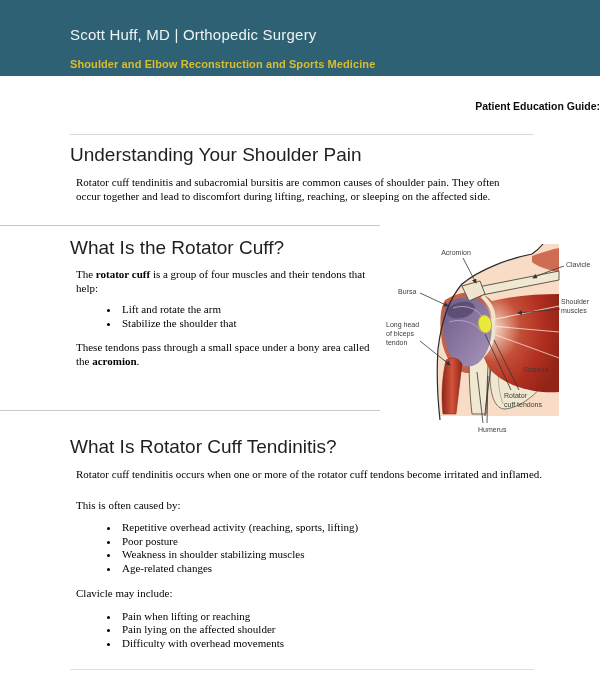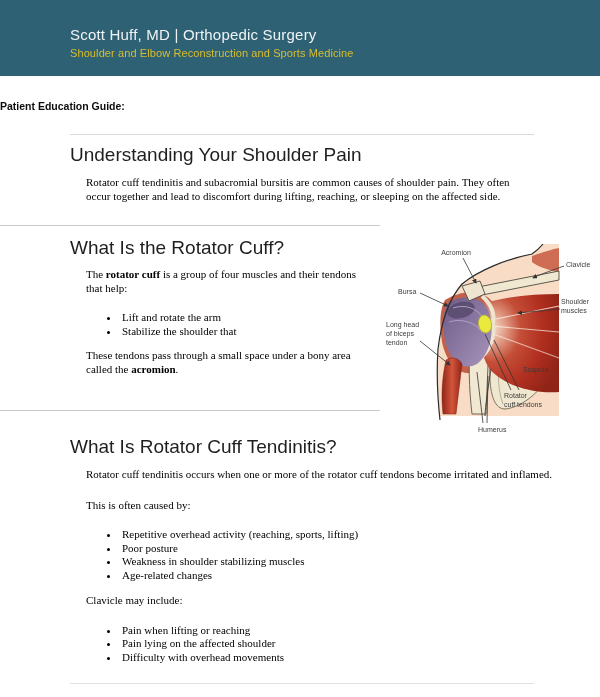--- a/index.html
+++ b/index.html
@@ -1,35 +1,35 @@
 <!DOCTYPE html>
 <html><head>
 <meta charset="utf-8">
 <style>
   html,body{margin:0;padding:0;background:#ffffff;}
   .page{position:relative;width:600px;height:697px;background:#fff;overflow:hidden;
         font-family:"Liberation Sans",sans-serif;}
   
   .letterhead{box-sizing:border-box;height:76px;background:#2e6173;padding:26px 16px 0 70px;}
   .lh-name{color:#eef3f4;font-size:15px;line-height:18px;letter-spacing:.2px;}
-  .lh-sub{color:#d8bd2e;font-size:11px;font-weight:400;margin-top:3px;letter-spacing:.1px;}
+  .lh-sub{color:#d8bd2e;font-size:11px;font-weight:700;margin-top:14px;letter-spacing:.1px;}
   
-  .titleblock{text-align:left;margin-top:24px;}
+  .titleblock{text-align:right;margin-top:24px;}
   .kicker{font-size:10.5px;font-weight:700;color:#0d0d0d;line-height:13px;}
   .main-title{font-size:14.5px;font-weight:700;color:#0d0d0d;line-height:17px;margin-top:2px;}
   
   .hr-inset{height:0;border-top:1px solid #d9d9d9;margin:21px 66px 0 70px;}
   .hr-inset.last{border-top-color:#e0e0e0;margin-top:19px;}
   .hr-left{height:0;border-top:1px solid #c9c9c9;width:380px;}
   .hr-left.first{margin-top:22px;}
   
   .sec-heading{font-family:"Liberation Sans",sans-serif;font-size:19px;font-weight:400;
                color:#1f1f1f;line-height:17px;margin:0;}
   .body-copy{font-family:"Liberation Serif",serif;font-size:11px;line-height:13.5px;color:#000;}
-  .body-copy p{margin:16px;}
+  .body-copy p{margin:6px;}
   .body-copy ul{margin:8px 0 0 0;padding:0 0 0 50px;}
   .body-copy li{margin:0;padding-left:2px;}
   .sec1{padding:0 70px;}
   .sec1 .sec-heading{margin-top:11px;}
   .sec1 p{margin-top:13px;max-width:462px;}
   .sec2{box-sizing:border-box;height:171px;width:383px;padding:0 0 0 70px;}
   .sec2 .sec-heading{margin-top:13px;}
   .sec2 p.intro{margin-top:12px;max-width:311px;}
   .sec2 p.outro{margin-top:11px;max-width:311px;}
   .sec3{padding:0 20px 0 70px;}

